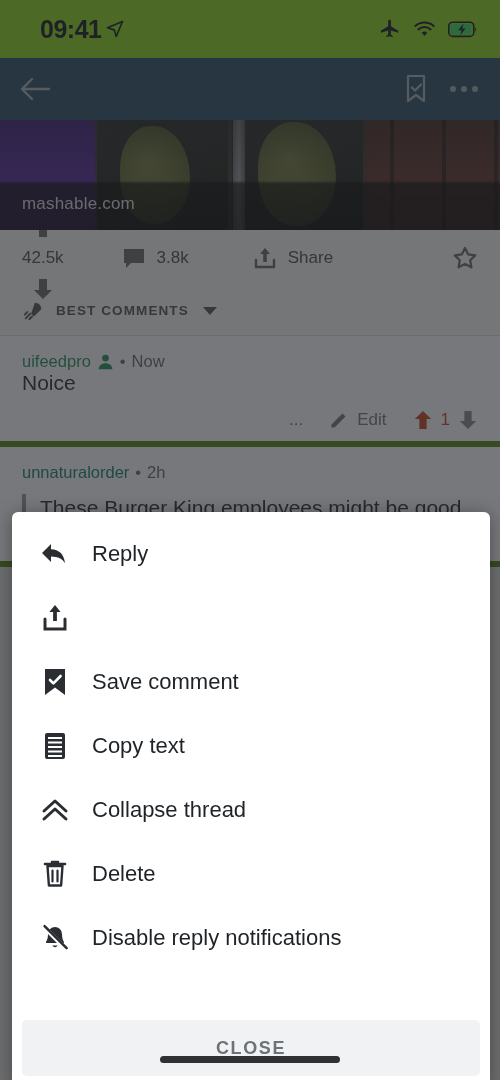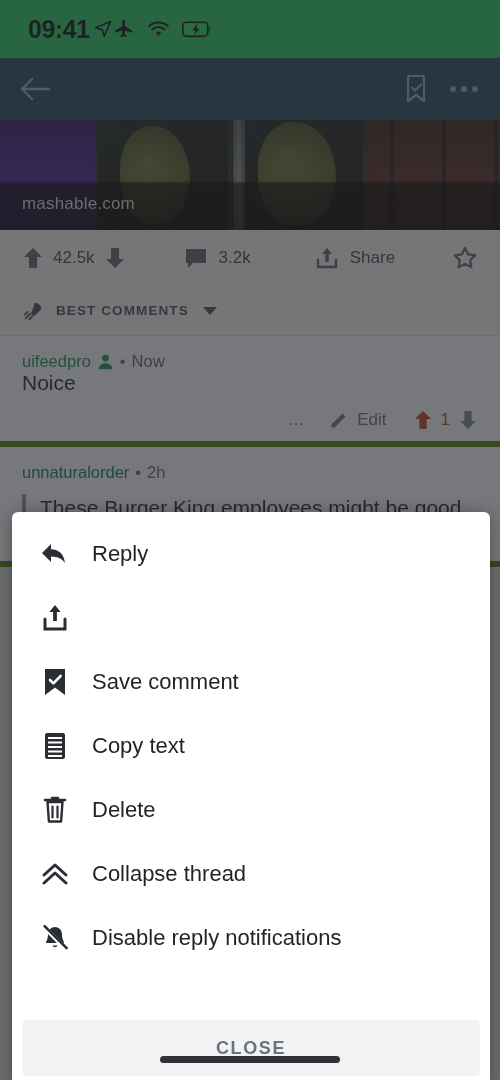--- a/index.html
+++ b/index.html
@@ -8,23 +8,23 @@
     font-family: "Liberation Sans", sans-serif;
     background: #5e5f61;
     overflow: hidden;
   }
   #app { position: relative; width: 500px; height: 1080px; overflow: hidden; }
 
   
   #page { position: absolute; inset: 0; background: #d8d9db; }
 
   .statusbar {
-    height: 58px; background: #22c55e;
-    display: flex; align-items: center; 
-    padding: 0 22px 0 28px;
+    height: 58px; background: #84cc16;
+    display: flex; align-items: center; justify-content: space-between;
+    padding: 0 22px 0 40px;
   }
   .sb-left { display: flex; align-items: center; gap: 4px; }
   .sb-time {
     font-size: 25px; font-weight: bold; color: #0d1418;
     letter-spacing: -0.5px;
   }
   .sb-right { display: flex; align-items: center; gap: 12px; }
 
   .navbar {
     height: 62px; background: #27495f;
@@ -69,21 +69,21 @@
     color: #cfd2d4; font-size: 17px; letter-spacing: .2px;
   }
 
   
   .actionbar {
     height: 56px; background: #eceef0;
     display: flex; align-items: center;
     padding: 0 22px; gap: 0;
   }
   .act { display: flex; align-items: center; gap: 11px; color: #44484c; font-size: 17px; }
-  .act.votes { gap: 9px; }
+  .act.votes { gap: 9px; flex-direction: column; }
   .sp1 { width: 58px; } .sp2 { width: 64px; } .sp3 { flex: 1; }
 
   
   .sortbar {
     height: 50px; background: #eceef0; display: flex; align-items: center;
     padding: 0 22px; gap: 12px;
     border-bottom: 1px solid #d5d7da;
   }
   .sortlabel { font-size: 13.5px; font-weight: bold; letter-spacing: 1.1px; color: #4a4e52; }
   .caret-d { width: 0; height: 0; border-left: 7px solid transparent; border-right: 7px solid transparent; border-top: 8px solid #4a4e52; margin-left: 2px; }
@@ -199,21 +199,21 @@
         <span>42.5k</span>
         <svg width="22" height="24" viewBox="0 0 22 24">
           <path d="M11 22 2 13h5V2h8v11h5z" fill="#5f6367"></path>
         </svg>
       </div>
       <span class="sp1"></span>
       <div class="act">
         <svg width="24" height="22" viewBox="0 0 24 22">
           <path d="M2 2h20v14H9l-5 5v-5H2z" fill="#5f6367"></path>
         </svg>
-        <span>3.2k</span>
+        <span>3.8k</span>
       </div>
       <span class="sp2"></span>
       <div class="act">
         <svg width="24" height="24" viewBox="0 0 24 24">
           <path d="M12 2 7 8h3.2v8h3.6V8H17z" fill="#5f6367"></path>
           <path d="M3 14v7h18v-7" fill="none" stroke="#5f6367" stroke-width="2.4" stroke-linecap="round"></path>
         </svg>
         <span>Share</span>
       </div>
       <span class="sp3"></span>
@@ -310,41 +310,41 @@
           <svg width="24" height="28" viewBox="0 0 24 28">
             <rect x="2" y="1" width="20" height="26" rx="2" fill="#2a2e33"></rect>
             <path d="M5 6h14M5 10.5h14M5 15h14M5 19.5h14M5 24h14" stroke="#ffffff" stroke-width="2"></path>
           </svg>
         </span>
         <span class="mlabel">Copy text</span>
       </div>
 
       <div class="mitem">
         <span class="micon">
+          <svg width="28" height="26" viewBox="0 0 28 26">
+            <path d="M3 14 14 4l11 10M3 22 14 12l11 10" fill="none" stroke="#2a2e33" stroke-width="3" stroke-linecap="round" stroke-linejoin="round"></path>
+          </svg>
+        </span>
+        <span class="mlabel">Collapse thread</span>
+      </div>
+
+      <div class="mitem">
+        <span class="micon">
           <svg width="24" height="28" viewBox="0 0 24 28">
             <path d="M2 4h20" stroke="#2a2e33" stroke-width="2.6" stroke-linecap="round"></path>
             <path d="M9 2h6" stroke="#2a2e33" stroke-width="2.6" stroke-linecap="round"></path>
             <path d="M4.5 6h15l-1.4 19.5H5.9z" fill="none" stroke="#2a2e33" stroke-width="2.4" stroke-linejoin="round"></path>
             <path d="M9.5 10.5v11M14.5 10.5v11" stroke="#2a2e33" stroke-width="2.2" stroke-linecap="round"></path>
           </svg>
         </span>
         <span class="mlabel">Delete</span>
       </div>
 
       <div class="mitem">
         <span class="micon">
-          <svg width="28" height="26" viewBox="0 0 28 26">
-            <path d="M3 14 14 4l11 10M3 22 14 12l11 10" fill="none" stroke="#2a2e33" stroke-width="3" stroke-linecap="round" stroke-linejoin="round"></path>
-          </svg>
-        </span>
-        <span class="mlabel">Collapse thread</span>
-      </div>
-
-      <div class="mitem">
-        <span class="micon">
           <svg width="28" height="28" viewBox="0 0 28 28">
             <path d="M14 3a7 7 0 0 1 7 7c0 6 2 7 2 9H5c0-2 2-3 2-9a7 7 0 0 1 7-7z" fill="#2a2e33"></path>
             <path d="M11.4 21.5a2.8 2.8 0 0 0 5.2 0z" fill="#2a2e33"></path>
             <path d="M3 3l22 22" stroke="#ffffff" stroke-width="4.4" stroke-linecap="round"></path>
             <path d="M3.6 2.2l22 22" stroke="#2a2e33" stroke-width="2.6" stroke-linecap="round"></path>
           </svg>
         </span>
         <span class="mlabel">Disable reply notifications</span>
       </div>
     </div>

